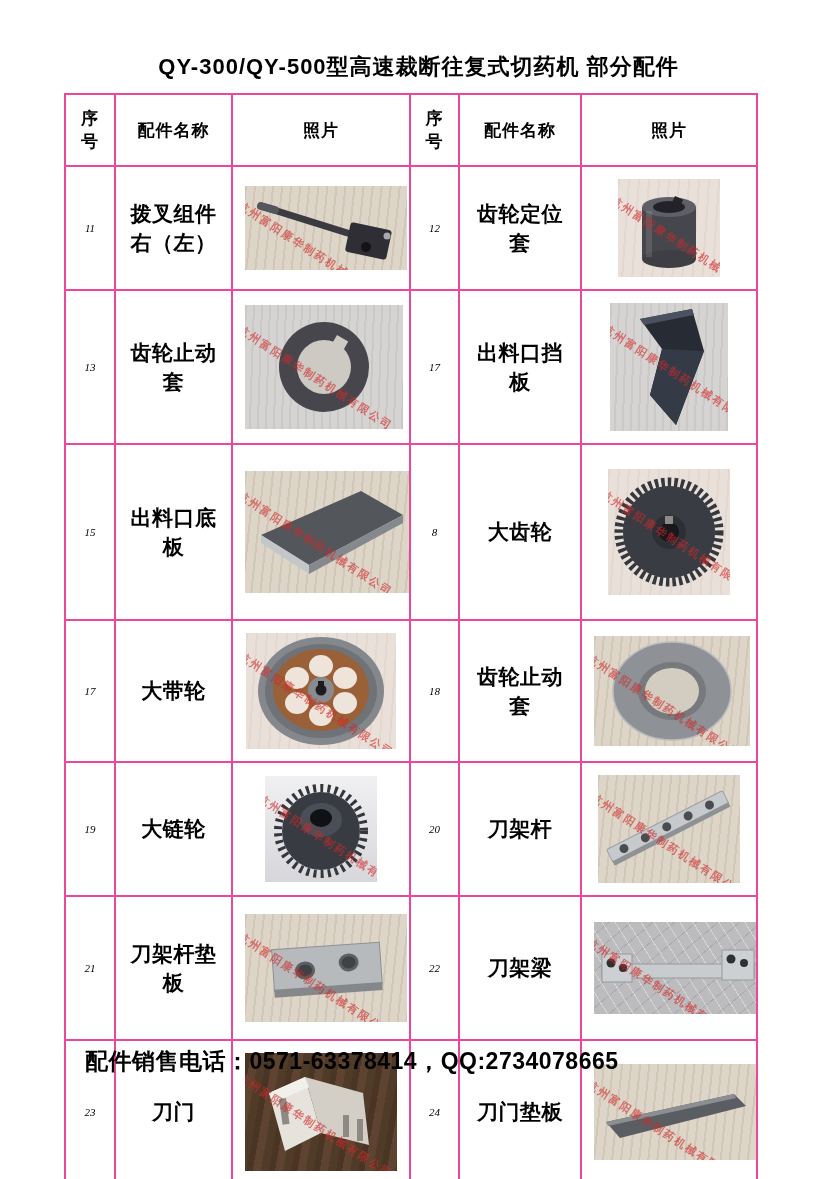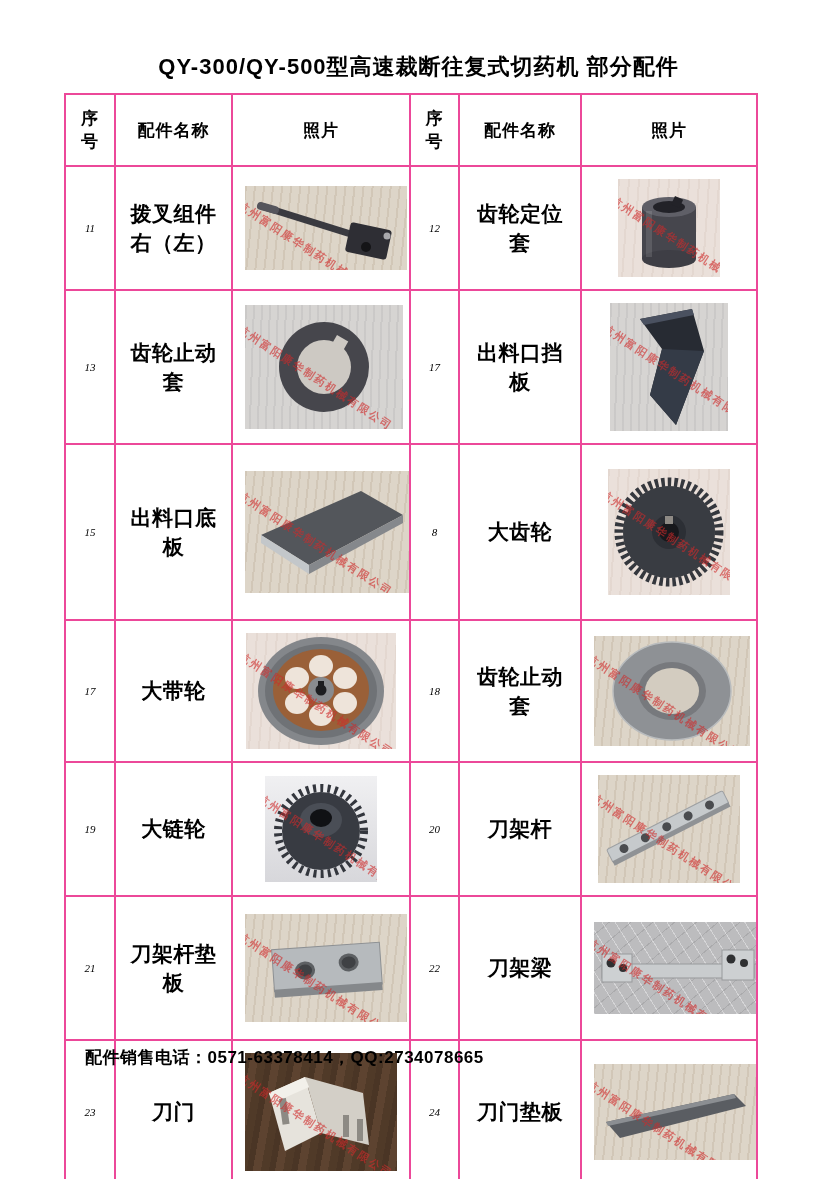--- a/index.html
+++ b/index.html
@@ -47,21 +47,21 @@
      #d6d4d2; }
   .bg-white { background:linear-gradient(180deg,#f0f0f2 0%,#d7d7db 100%); }
   .bg-crumple { background:
      repeating-linear-gradient(58deg, rgba(255,255,255,.38) 0 1px, rgba(0,0,0,0) 1px 11px),
      repeating-linear-gradient(-40deg, rgba(90,90,92,.18) 0 1px, rgba(0,0,0,0) 1px 14px),
      #bcbcbe; }
   .bg-darkwood { background:
      repeating-linear-gradient(100deg, #4a3525 0 6px, #5d4330 6px 14px, #503a28 14px 22px); }
   .contact {
     position:absolute; left:85px; top:1046px;
-    font-size:17px; font-weight:bold; letter-spacing:0.5px;
+    font-size:23px; font-weight:bold; letter-spacing:0.5px;
   }
 </style>
 </head>
 <body>
 
 <div class="page">
 
   <div class="title">QY-300/QY-500型高速裁断往复式切药机 部分配件</div>
 
   <table class="parts">

